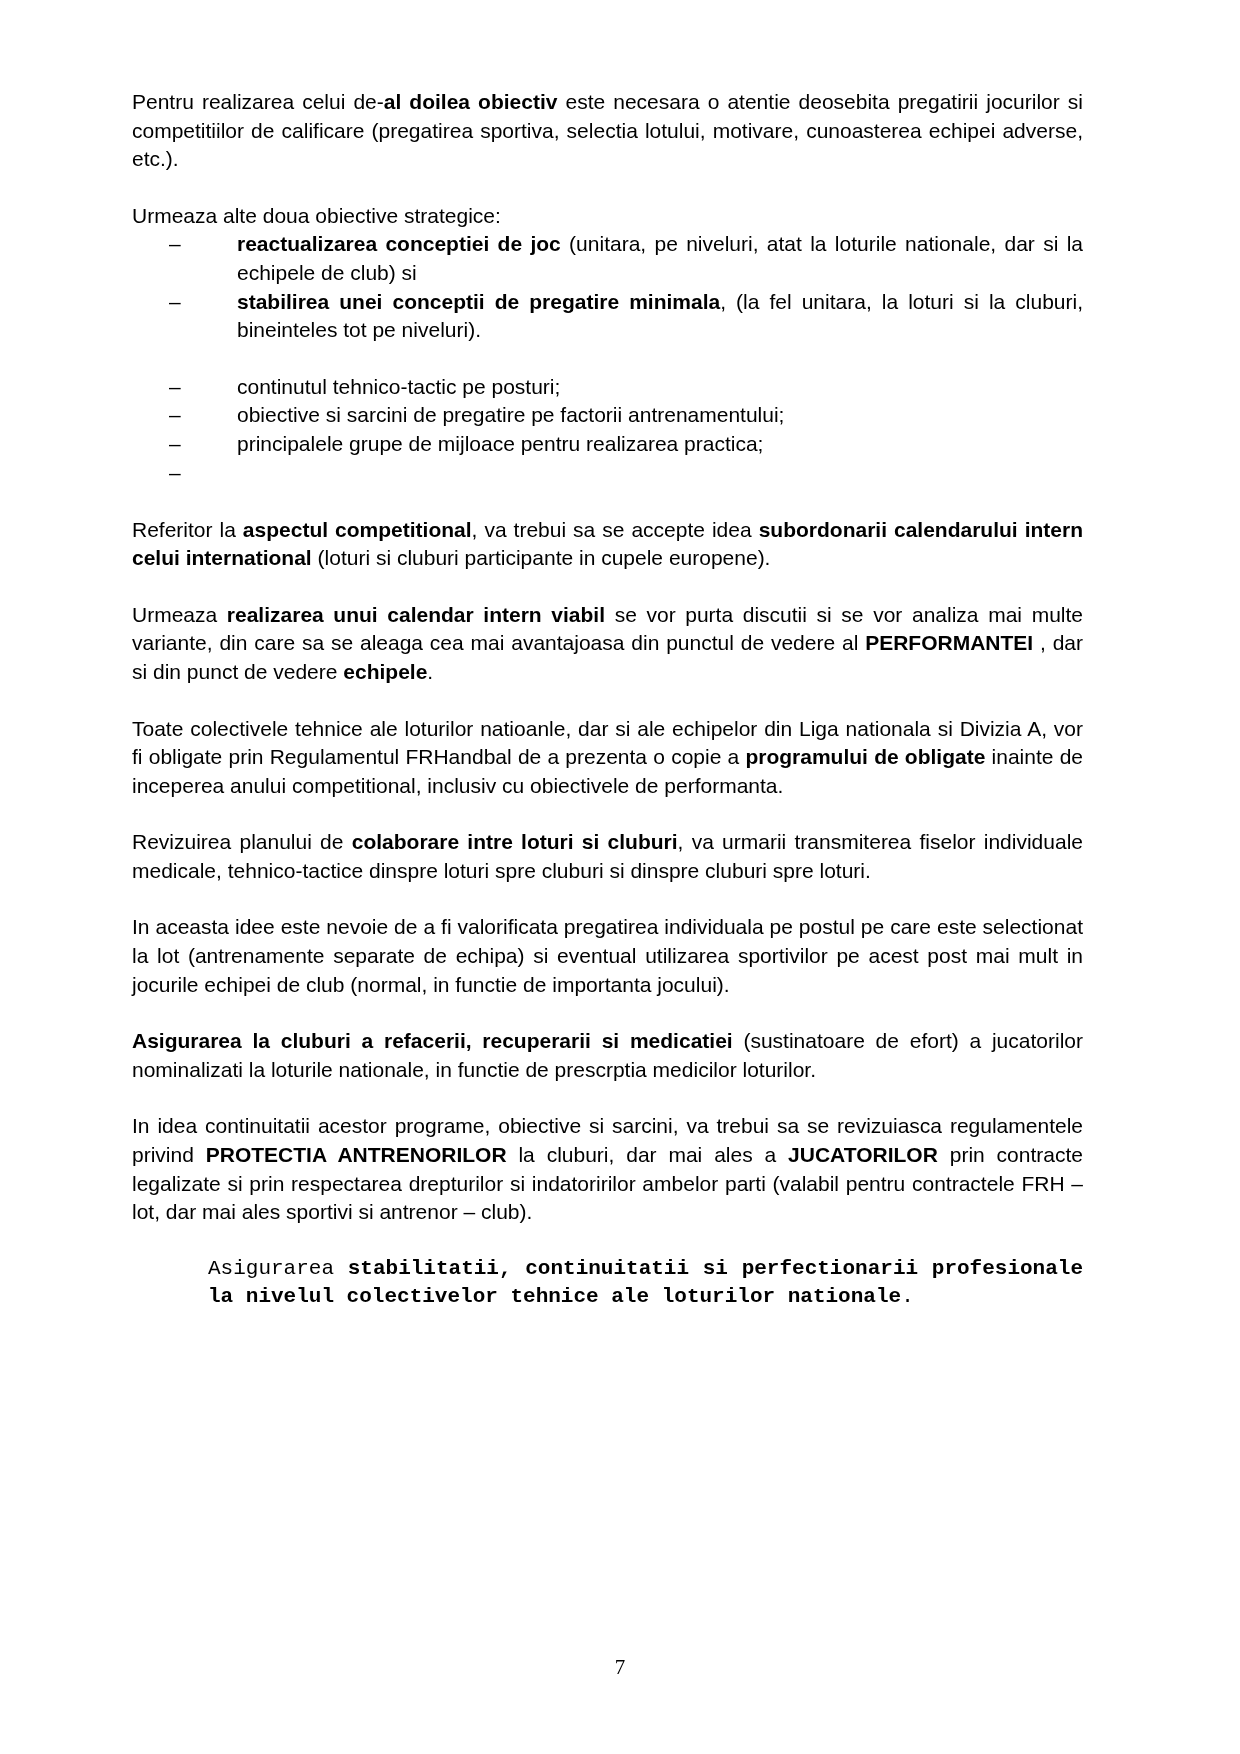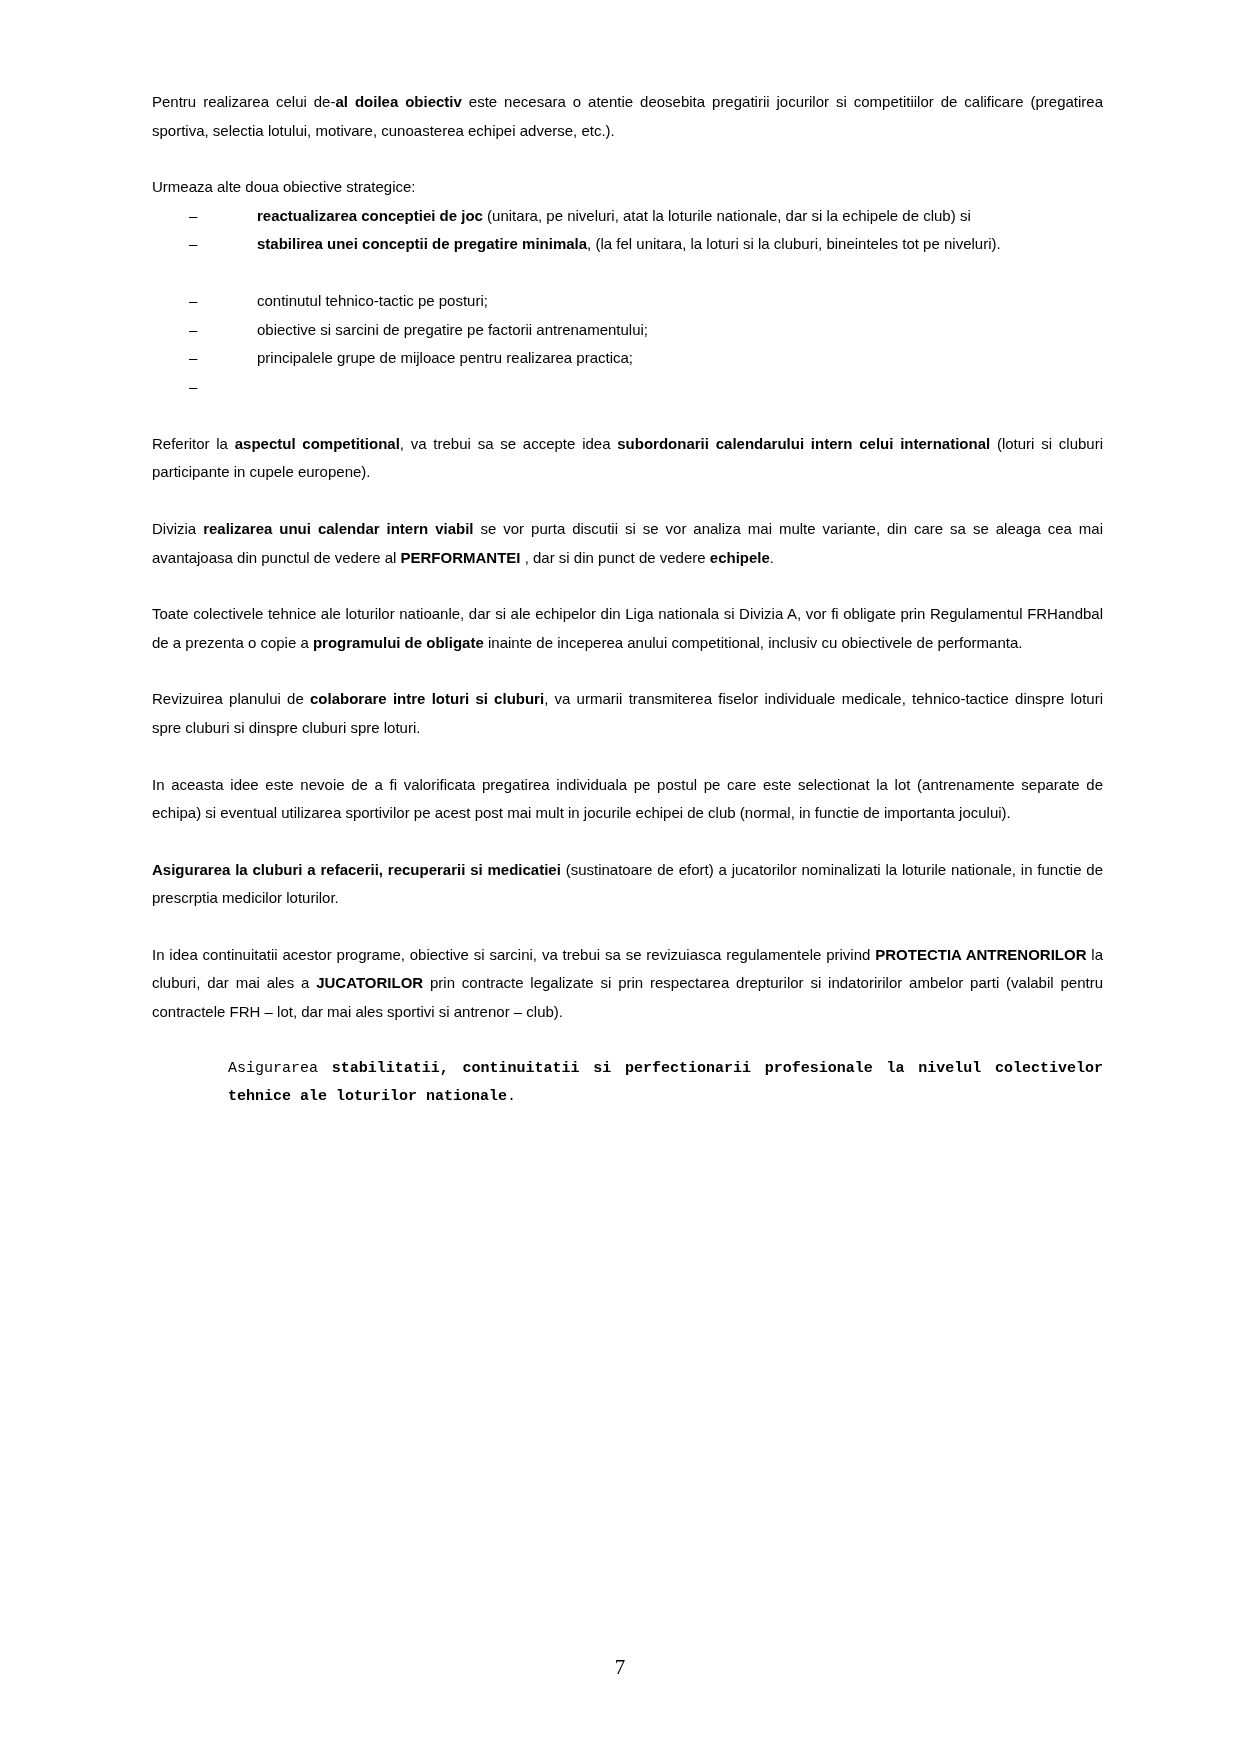--- a/index.html
+++ b/index.html
@@ -6,24 +6,24 @@
     body {
       width: 1240px;
       height: 1754px;
       position: relative;
       overflow: hidden;
       font-family: "Liberation Sans", sans-serif;
       color: #000000;
     }
     #page {
       position: absolute;
-      left: 152px;
+      left: 132px;
       top: 88px;
       width: 951px;
-      font-size: 15px;
+      font-size: 21px;
       line-height: 28.6px;
     }
     p { margin: 0; text-align: justify; }
     .gap { height: 28px; }
     .gap-big { height: 57px; }
     b { font-weight: bold; }
     ul.dash { list-style: none; margin: 0; padding: 0; }
     ul.dash li {
       position: relative;
       padding-left: 105px;
@@ -68,21 +68,21 @@
     <li><span class="bullet">–</span><span>principalele grupe de mijloace pentru realizarea practica;</span></li>
     <li><span class="bullet">–</span></li>
   </ul>
 
   <div class="gap-big"></div>
 
   <p><span>Referitor la </span><b>aspectul competitional</b><span>, va trebui sa se accepte idea </span><b>subordonarii calendarului intern celui international</b><span> (loturi si cluburi participante in cupele europene).</span></p>
 
   <div class="gap"></div>
 
-  <p><span>Divizia </span><b>realizarea unui calendar intern viabil</b><span> se vor purta discutii si se vor analiza mai multe variante, din care sa se aleaga cea mai avantajoasa din punctul de vedere al </span><b>PERFORMANTEI</b><span> , dar si din punct de vedere </span><b>echipele</b><span>.</span></p>
+  <p><span>Urmeaza </span><b>realizarea unui calendar intern viabil</b><span> se vor purta discutii si se vor analiza mai multe variante, din care sa se aleaga cea mai avantajoasa din punctul de vedere al </span><b>PERFORMANTEI</b><span> , dar si din punct de vedere </span><b>echipele</b><span>.</span></p>
 
   <div class="gap"></div>
 
   <p><span>Toate colectivele tehnice ale loturilor natioanle, dar si ale echipelor din Liga nationala si Divizia A, vor fi obligate prin Regulamentul FRHandbal de a prezenta o copie a </span><b>programului de obligate</b><span> inainte de inceperea anului competitional, inclusiv cu obiectivele de performanta.</span></p>
 
   <div class="gap"></div>
 
   <p><span>Revizuirea planului de </span><b>colaborare intre loturi si cluburi</b><span>, va urmarii transmiterea fiselor individuale medicale, tehnico-tactice dinspre loturi spre cluburi si dinspre cluburi spre loturi.</span></p>
 
   <div class="gap"></div>

